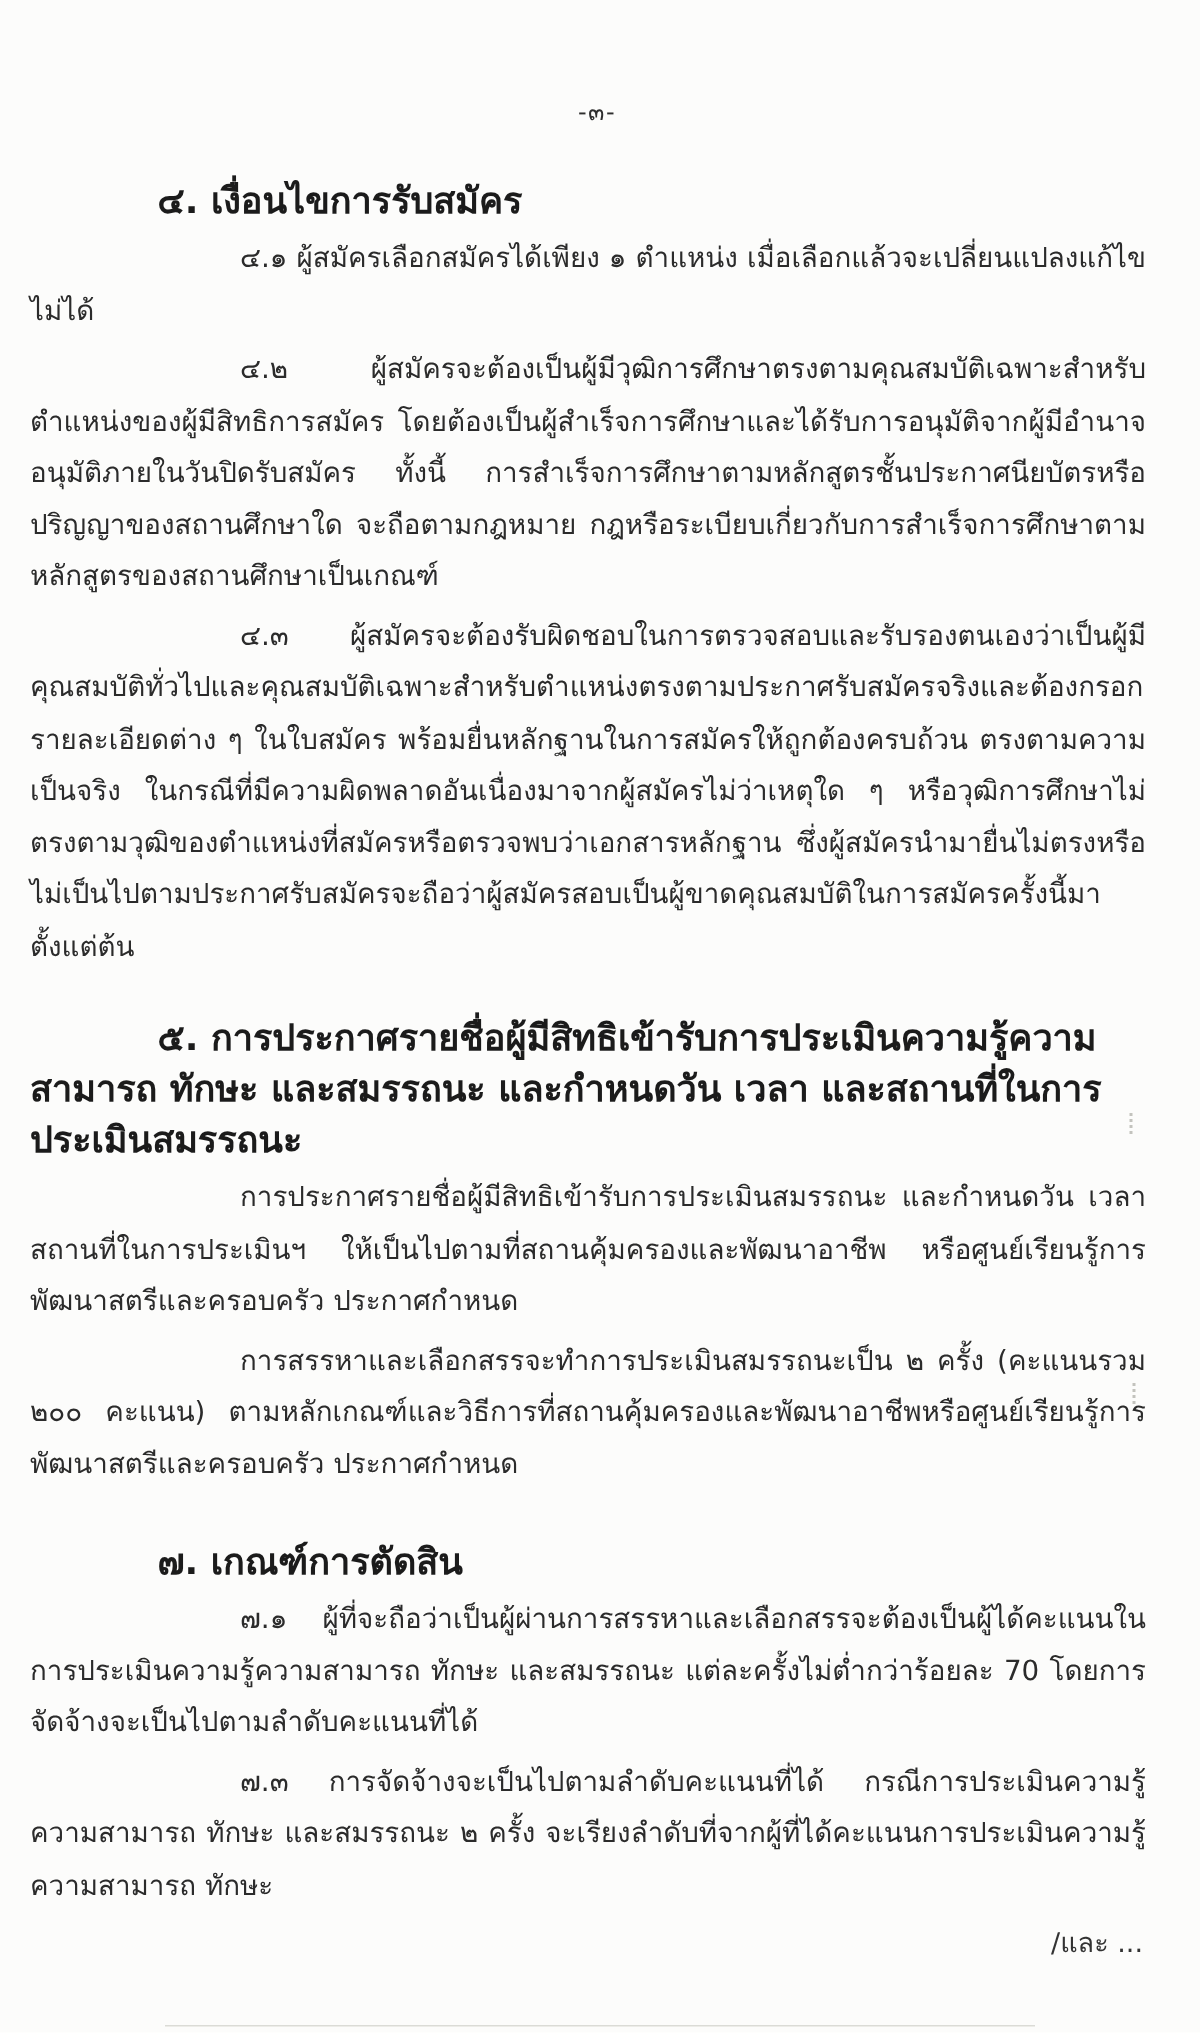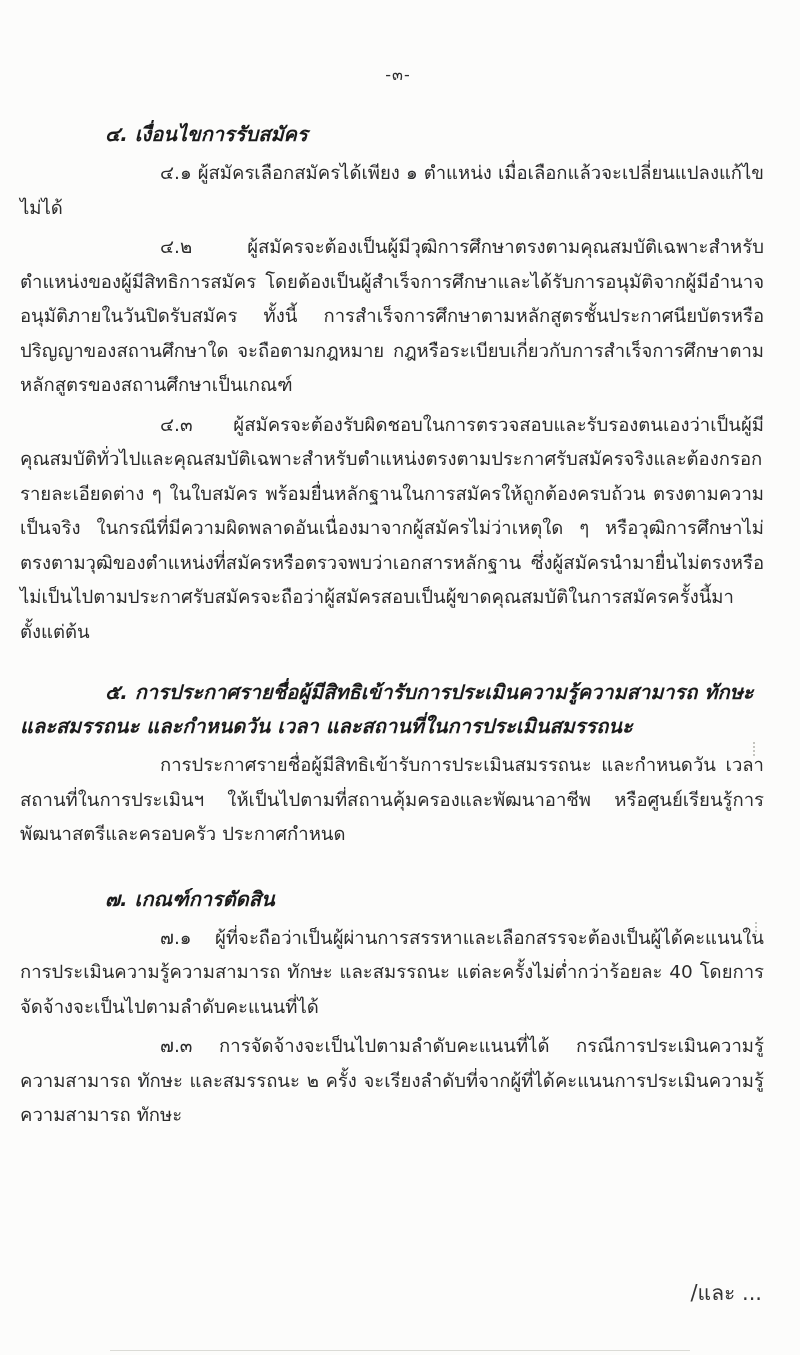--- a/index.html
+++ b/index.html
@@ -23,24 +23,23 @@
   .page-number {
     padding-top: 62px;
     text-align: center;
     font-size: 16px;
     letter-spacing: 1px;
     color: #2e2e2e;
   }
   .sec-heading {
     font-weight: bold;
     color: #1b1b1b;
-    font-size: 20px;
+    font-size: 24px;
     line-height: 34px;
     margin: 0;
-    font-style: italic;
   }
   .h-single {
     margin-top: 30px;
     text-indent: 85px;
   }
   .h-wrap {
     margin-top: 26px;
     text-indent: 85px;
     text-align: left;
   }
@@ -49,21 +48,21 @@
     line-height: 34.5px;
     text-indent: 140px;
     text-align: justify;
     margin: 5px 12px 0 0;
     color: #2b2b2b;
   }
   .continuation {
     position: absolute;
     right: 38px;
     bottom: 46px;
-    font-size: 21px;
+    font-size: 18px;
     color: #333333;
     text-align: center;
   }
   .scan-line {
     position: absolute;
     bottom: 4px;
     left: 110px;
     width: 580px;
     height: 0;
     border-top: 1px solid #dbdbd6;
@@ -87,23 +86,24 @@
     <div class="page-number">-๓-</div>
 
     <div class="sec-heading h-single">๔. เงื่อนไขการรับสมัคร</div>
     <p class="body-p">๔.๑ ผู้สมัครเลือกสมัครได้เพียง ๑ ตำแหน่ง เมื่อเลือกแล้วจะเปลี่ยนแปลงแก้ไขไม่ได้</p>
     <p class="body-p">๔.๒ ผู้สมัครจะต้องเป็นผู้มีวุฒิการศึกษาตรงตามคุณสมบัติเฉพาะสำหรับตำแหน่งของผู้มีสิทธิการสมัคร โดยต้องเป็นผู้สำเร็จการศึกษาและได้รับการอนุมัติจากผู้มีอำนาจอนุมัติภายในวันปิดรับสมัคร ทั้งนี้ การสำเร็จการศึกษาตามหลักสูตรชั้นประกาศนียบัตรหรือปริญญาของสถานศึกษาใด จะถือตามกฎหมาย กฎหรือระเบียบเกี่ยวกับการสำเร็จการศึกษาตามหลักสูตรของสถานศึกษาเป็นเกณฑ์</p>
     <p class="body-p">๔.๓ ผู้สมัครจะต้องรับผิดชอบในการตรวจสอบและรับรองตนเองว่าเป็นผู้มีคุณสมบัติทั่วไปและคุณสมบัติเฉพาะสำหรับตำแหน่งตรงตามประกาศรับสมัครจริงและต้องกรอกรายละเอียดต่าง ๆ ในใบสมัคร พร้อมยื่นหลักฐานในการสมัครให้ถูกต้องครบถ้วน ตรงตามความเป็นจริง ในกรณีที่มีความผิดพลาดอันเนื่องมาจากผู้สมัครไม่ว่าเหตุใด ๆ หรือวุฒิการศึกษาไม่ตรงตามวุฒิของตำแหน่งที่สมัครหรือตรวจพบว่าเอกสารหลักฐาน ซึ่งผู้สมัครนำมายื่นไม่ตรงหรือไม่เป็นไปตามประกาศรับสมัครจะถือว่าผู้สมัครสอบเป็นผู้ขาดคุณสมบัติในการสมัครครั้งนี้มาตั้งแต่ต้น</p>
 
     <div class="sec-heading h-wrap">๕. การประกาศรายชื่อผู้มีสิทธิเข้ารับการประเมินความรู้ความสามารถ ทักษะ และสมรรถนะ และกำหนดวัน เวลา และสถานที่ในการประเมินสมรรถนะ</div>
     <p class="body-p">การประกาศรายชื่อผู้มีสิทธิเข้ารับการประเมินสมรรถนะ และกำหนดวัน เวลา สถานที่ในการประเมินฯ ให้เป็นไปตามที่สถานคุ้มครองและพัฒนาอาชีพ หรือศูนย์เรียนรู้การพัฒนาสตรีและครอบครัว ประกาศกำหนด</p>
 
+    <p class="body-p">การสรรหาและเลือกสรรจะทำการประเมินสมรรถนะเป็น ๒ ครั้ง (คะแนนรวม ๒๐๐ คะแนน) ตามหลักเกณฑ์และวิธีการที่สถานคุ้มครองและพัฒนาอาชีพหรือศูนย์เรียนรู้การพัฒนาสตรีและครอบครัว ประกาศกำหนด</p>
 
     <div class="sec-heading h-single">๗. เกณฑ์การตัดสิน</div>
-    <p class="body-p">๗.๑ ผู้ที่จะถือว่าเป็นผู้ผ่านการสรรหาและเลือกสรรจะต้องเป็นผู้ได้คะแนนในการประเมินความรู้ความสามารถ ทักษะ และสมรรถนะ แต่ละครั้งไม่ต่ำกว่าร้อยละ 40 โดยการจัดจ้างจะเป็นไปตามลำดับคะแนนที่ได้</p>
+    <p class="body-p">๗.๑ ผู้ที่จะถือว่าเป็นผู้ผ่านการสรรหาและเลือกสรรจะต้องเป็นผู้ได้คะแนนในการประเมินความรู้ความสามารถ ทักษะ และสมรรถนะ แต่ละครั้งไม่ต่ำกว่าร้อยละ 70 โดยการจัดจ้างจะเป็นไปตามลำดับคะแนนที่ได้</p>
     <p class="body-p">๗.๓ การจัดจ้างจะเป็นไปตามลำดับคะแนนที่ได้ กรณีการประเมินความรู้ ความสามารถ ทักษะ และสมรรถนะ ๒ ครั้ง จะเรียงลำดับที่จากผู้ที่ได้คะแนนการประเมินความรู้ ความสามารถ ทักษะ</p>
 
   </div>
 
   <div class="continuation">/และ ...</div>
 
   <div class="scan-artifact artifact-1"></div>
   <div class="scan-artifact artifact-2"></div>
   <div class="scan-line"></div>
 </div>

